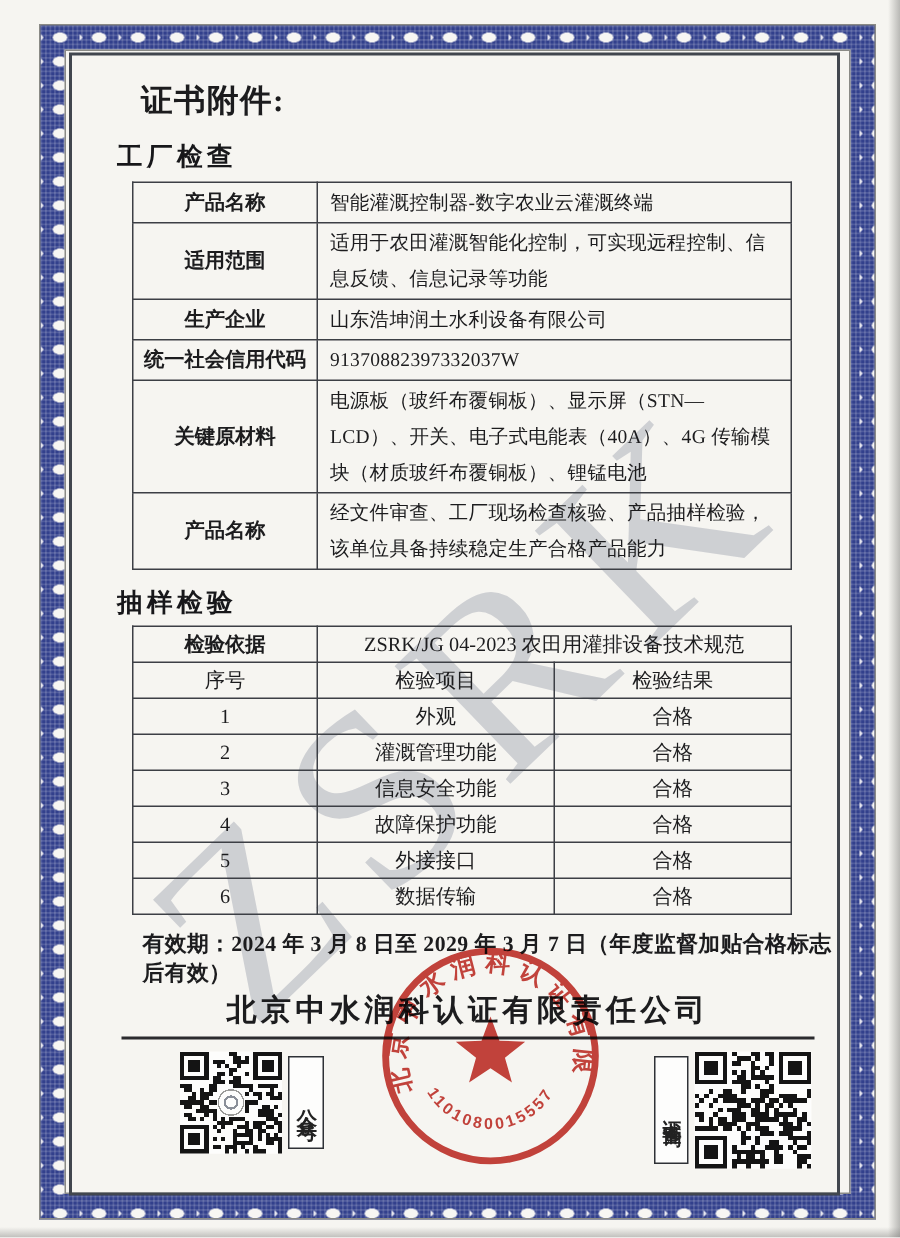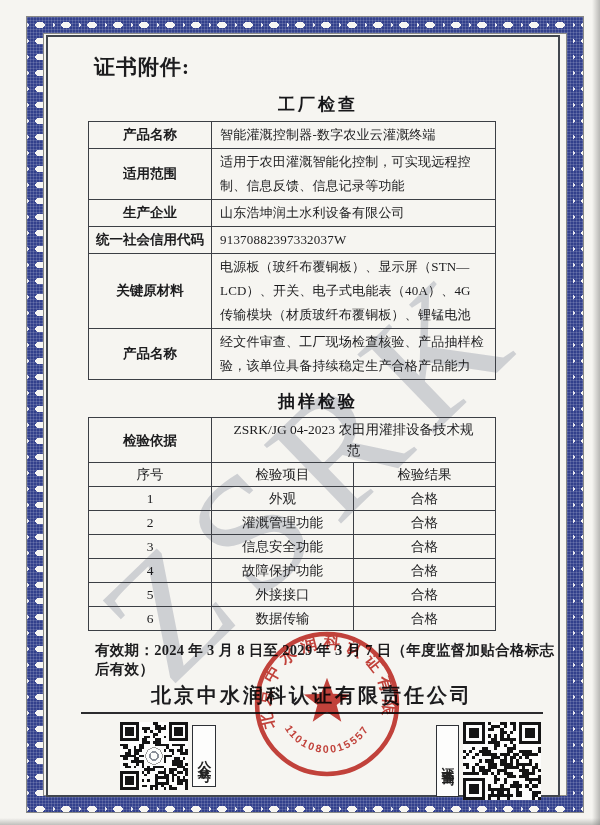--- a/index.html
+++ b/index.html
@@ -38,28 +38,28 @@
 
   .content{position:absolute;left:48px;top:37px;right:42px;bottom:30px;}
 
   .attachment{margin:16px 0 0 46px;font-size:21px;font-weight:600;letter-spacing:1px;}
   .doc-title{
     margin-top:8px;text-align:center;padding-left:16px;
     font-family:"Liberation Sans","DejaVu Sans",sans-serif;
     font-size:27px;font-weight:700;letter-spacing:4px;line-height:36px;color:#141414;
   }
   .section-title{
-    text-align:center;padding-left:30px;
+    padding-left:30px;
     font-size:17px;font-weight:700;letter-spacing:3px;line-height:23px;color:#17171a;
   }
   .st1{margin-top:12px;}
   .st2{margin-top:10px;}
 
   table{border-collapse:collapse;table-layout:fixed;
-    width:408px;margin-left:40px;font-size:13px;}
+    width:440px;margin-left:40px;font-size:13px;}
   td,th{border:1px solid #3c3f45;vertical-align:middle;}
   .t1{margin-top:5px;}
   .t1 td{line-height:24px;padding:1px 8px;}
   .t1 .lbl{width:118px;text-align:center;font-weight:600;padding:1px 2px;font-size:13.5px;}
   .t1 .val{letter-spacing:.2px;}
   .t2{margin-top:4px;}
   .t2 td{line-height:21px;padding:1px 16px;text-align:center;font-size:13.5px;}
   .t2 .c1{width:90px;}
   .t2 .c3{width:112px;}
   .t2 .head{font-weight:400;}

